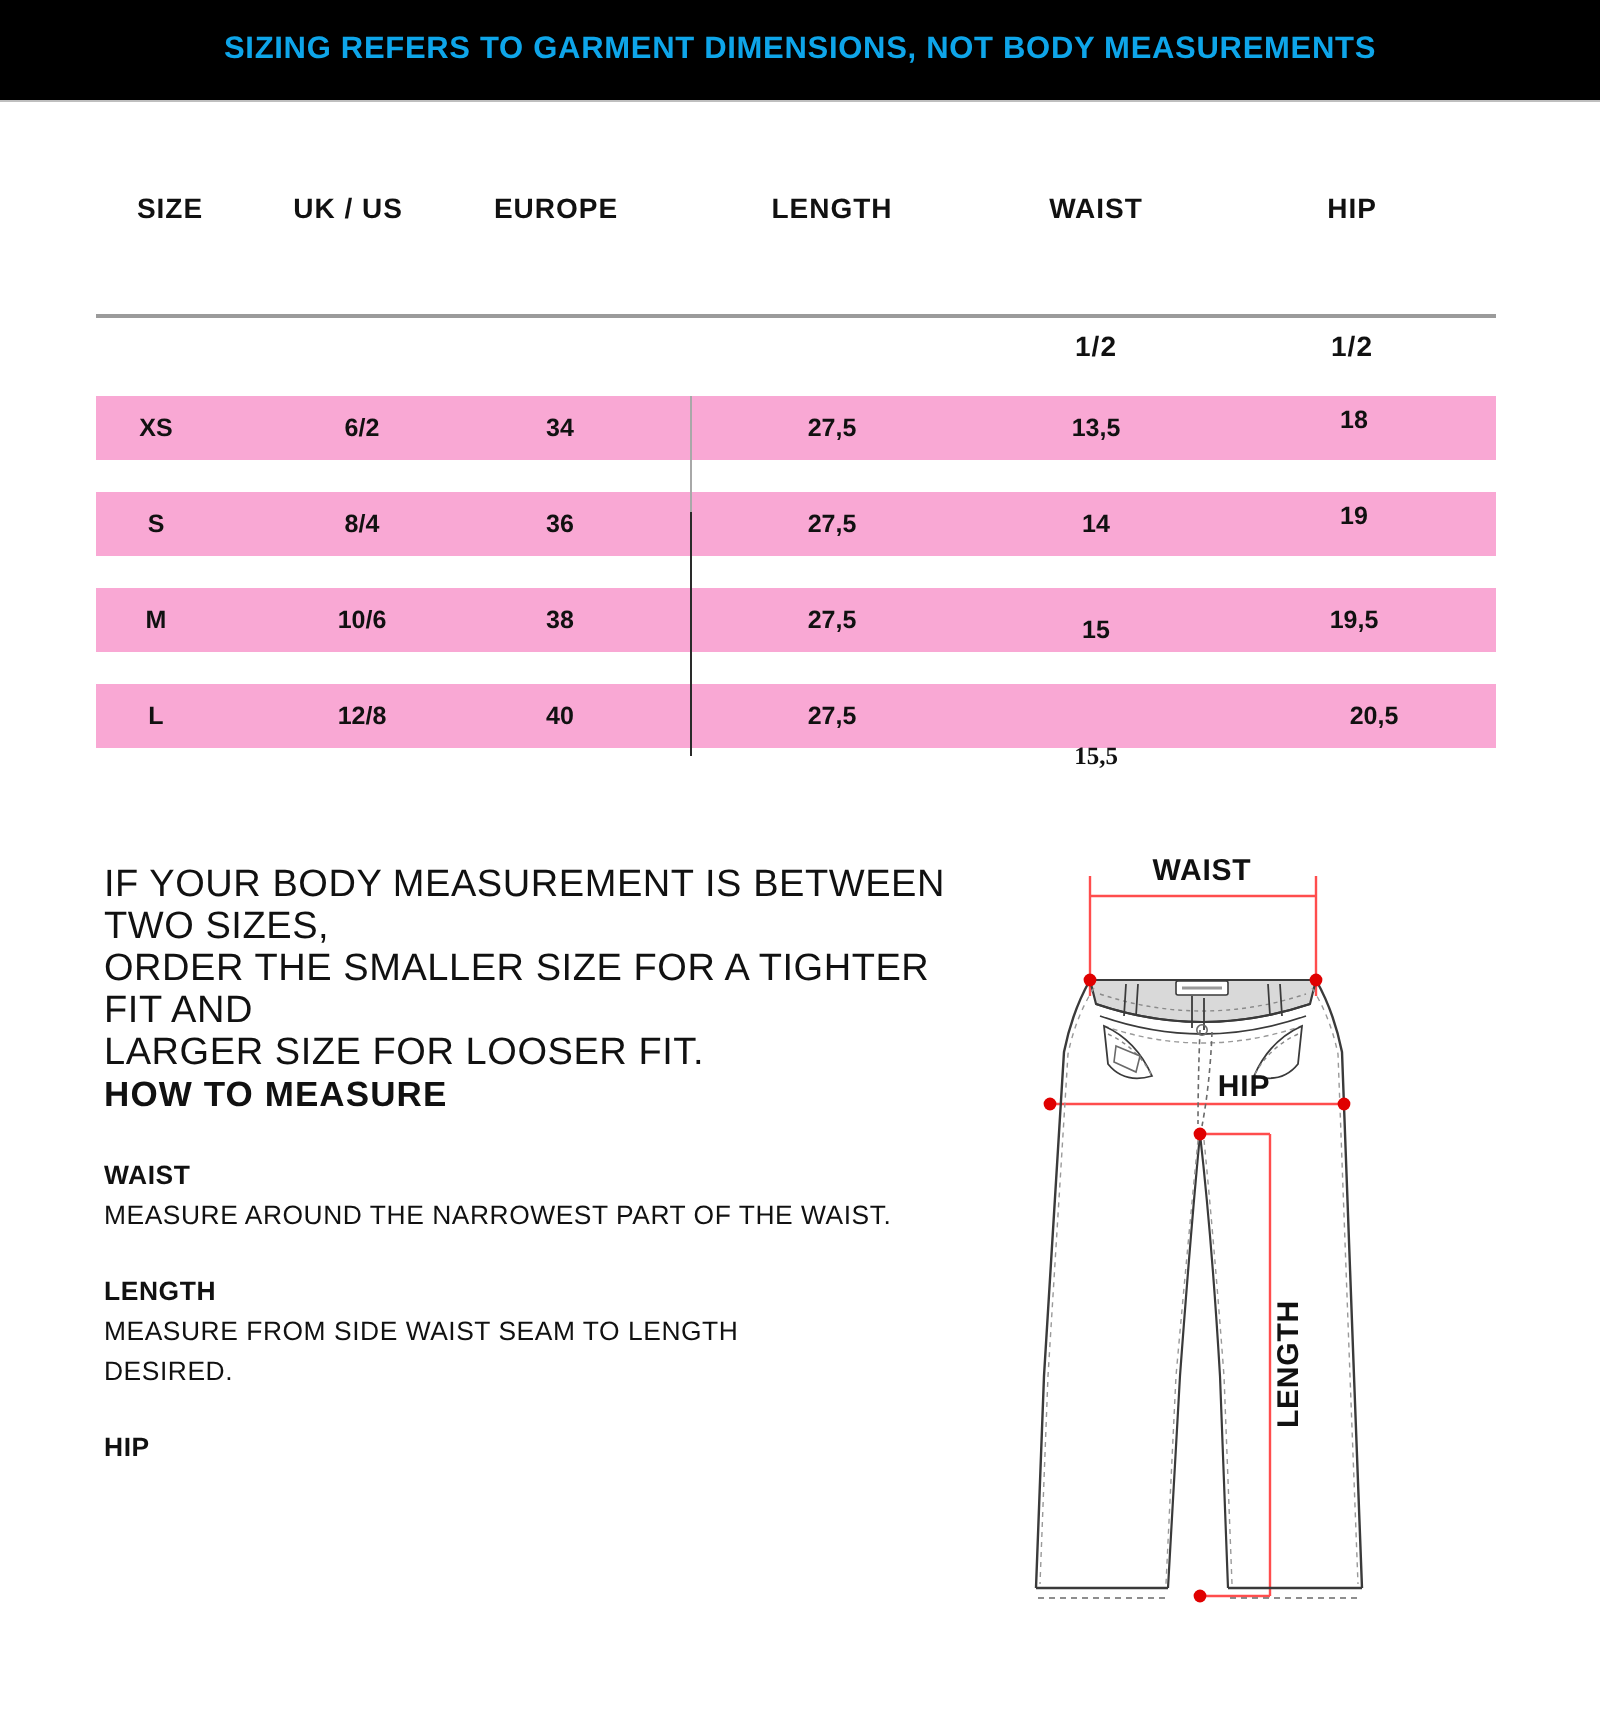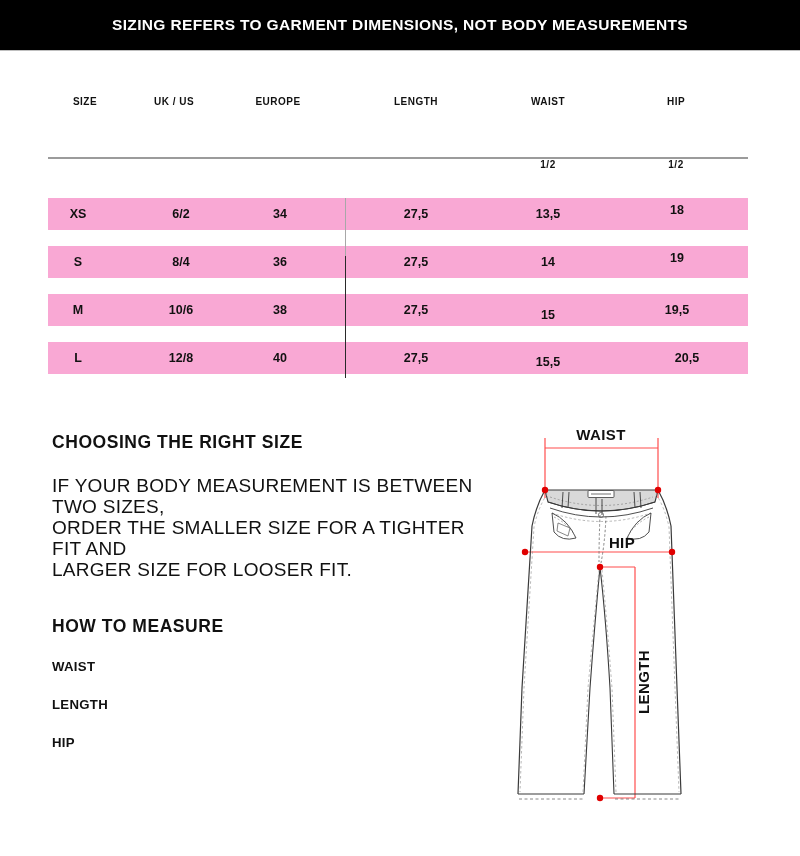--- a/index.html
+++ b/index.html
@@ -23,21 +23,21 @@
     top: 0;
     width: 800px;
     height: 50px;
     background: #000000;
     display: flex;
     align-items: center;
     justify-content: center;
     box-sizing: border-box;
   }
   .banner-text {
-    color: #ffffff;
+    color: #0ea5e9;
     font-size: 15.5px;
     font-weight: bold;
     letter-spacing: 0.35px;
     white-space: nowrap;
   }
   .banner-edge {
     position: absolute;
     left: 0;
     top: 50px;
     width: 800px;
@@ -53,21 +53,21 @@
     top: 86px;
     width: 700px;
   }
   .thead {
     position: relative;
     height: 62px;
   }
   .th {
     position: absolute;
     top: 8px;
-    font-size: 10px;
+    font-size: 14px;
     font-weight: bold;
     letter-spacing: 0.5px;
     text-align: center;
     white-space: nowrap;
     transform: translateX(-50%);
     line-height: 1.5;
   }
   .th .sub {
     display: block;
     font-weight: bold;
@@ -129,21 +129,20 @@
     width: 430px;
   }
   .sec-title {
     font-size: 17.5px;
     font-weight: bold;
     letter-spacing: 0.55px;
     margin: 0 0 22px 0;
     line-height: 1.2;
   }
   .sec-title.second {
-    margin-top: 36px;
     margin-bottom: 20px;
   }
   .para {
     font-size: 19px;
     line-height: 21px;
     letter-spacing: 0.28px;
     margin: 0;
   }
   .def {
     margin-top: 18px;
@@ -244,47 +243,53 @@
       <span class="cell" style="left:368px;">27,5</span>
       <span class="cell" style="left:500px;top:5px;">15</span>
       <span class="cell" style="left:629px;">19,5</span>
     </div>
 
     <div class="row" style="top:144px;">
       <span class="cell" style="left:30px;">L</span>
       <span class="cell" style="left:133px;">12/8</span>
       <span class="cell" style="left:232px;">40</span>
       <span class="cell" style="left:368px;">27,5</span>
-      <span class="cell" style="left:500px;top:4px;">15,5</span>
+      <span class="cell" style="left:500px;top:20px;font-family:Liberation Serif, serif;">15,5</span>
       <span class="cell" style="left:639px;">20,5</span>
     </div>
 
     <div class="vdivider"></div>
     <div class="vdivider-soft"></div>
   </div>
 </div>
 
 <div class="content">
 
-  <h2 class="sec-title">CHOOSING THE RIGHT SIZE</h2>
 
   <p class="para">
     <span>IF YOUR BODY MEASUREMENT IS BETWEEN TWO SIZES,</span><br>
     <span>ORDER THE SMALLER SIZE FOR A TIGHTER FIT AND</span><br>
     <span>LARGER SIZE FOR LOOSER FIT.</span>
   </p>
 
   <h2 class="sec-title second">HOW TO MEASURE</h2>
 
   <div class="def">
     <div class="def-term">WAIST</div>
+    <div class="def-desc">
+      <span>MEASURE AROUND THE NARROWEST PART OF THE WAIST.</span>
+    </div>
   </div>
 
   <div class="def">
     <div class="def-term">LENGTH</div>
+    <div class="def-desc">
+      <span>MEASURE FROM SIDE WAIST SEAM TO LENGTH</span><br>
+      <span>DESIRED.</span>
+    </div>
   </div>
 
   <div class="def">
     <div class="def-term">HIP</div>
   </div>
 </div>
 
 <div class="diagram">
   <svg width="300" height="436" viewBox="0 0 300 436" xmlns="http://www.w3.org/2000/svg">
 

